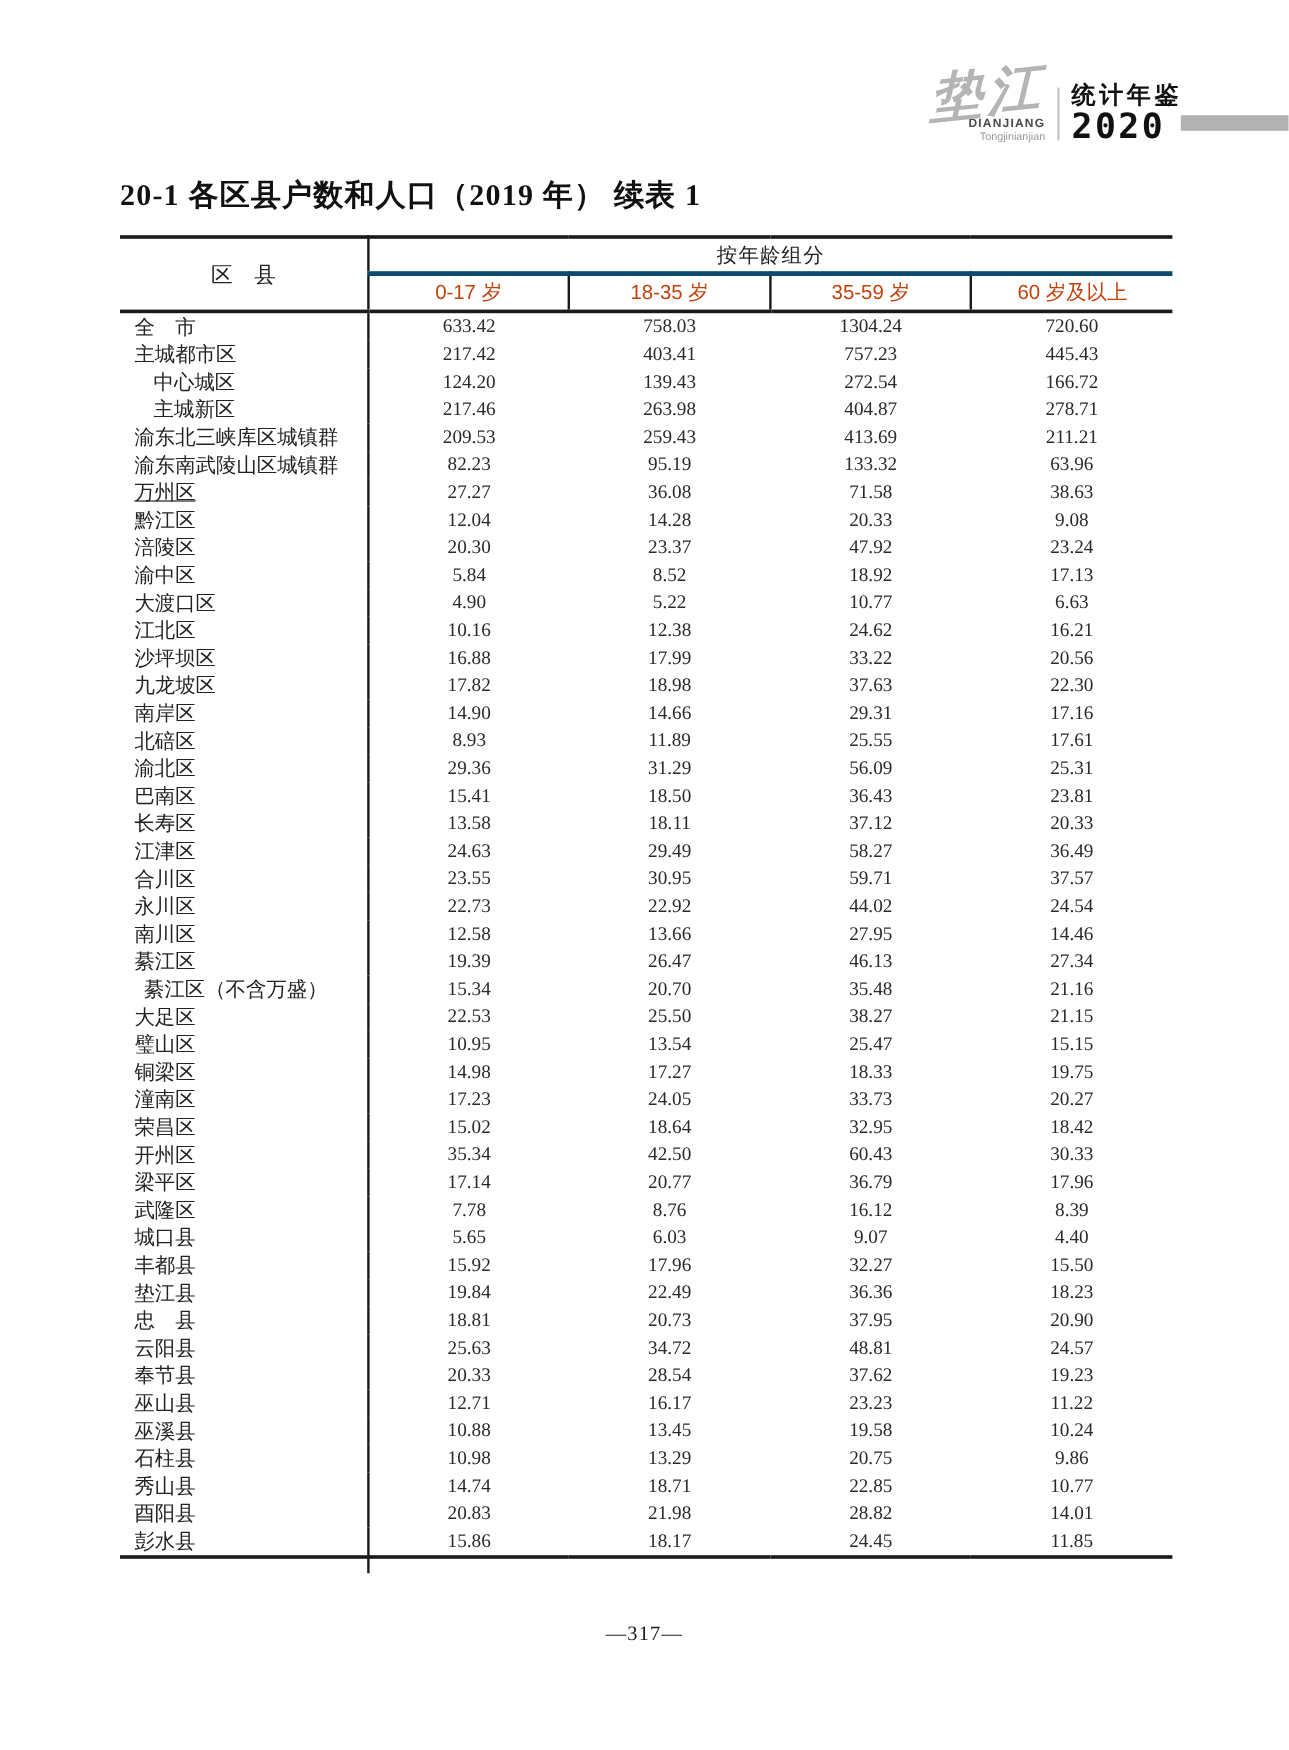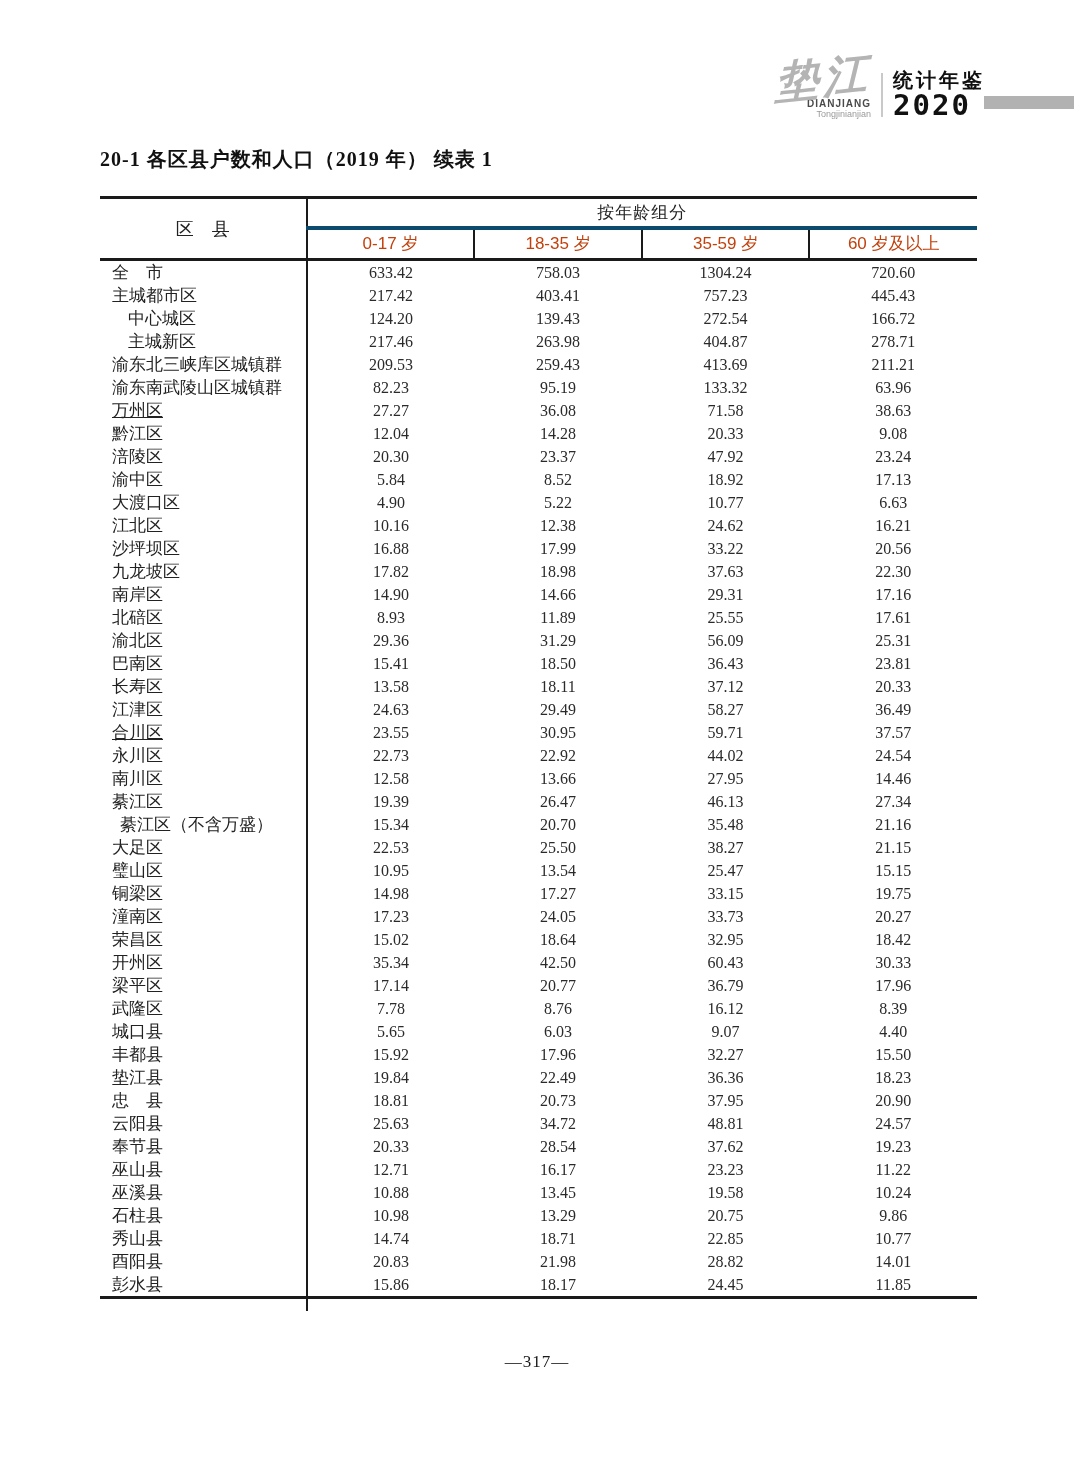--- a/index.html
+++ b/index.html
@@ -63,21 +63,21 @@
     position: absolute;
     top: 96px; right: 0;
     width: 90px; height: 13px;
     background: #b2b2b2;
   }
 
   
   .doc-title {
     position: absolute;
     left: 100px; top: 146px;
-    font-size: 20px;
+    font-size: 25px;
     font-weight: bold;
     color: #111;
     letter-spacing: 1px;
     font-family: "Liberation Serif", "DejaVu Serif", serif;
   }
 
   
   .table-wrap { position: absolute; left: 100px; top: 196px; }
   table {
     border-collapse: collapse;
@@ -326,21 +326,21 @@
     <td class="num">20.33</td>
   </tr>
           <tr>
     <td class="label" style="padding-left: 12px;">江津区</td>
     <td class="num">24.63</td>
     <td class="num">29.49</td>
     <td class="num">58.27</td>
     <td class="num">36.49</td>
   </tr>
           <tr>
-    <td class="label" style="padding-left: 12px; text-decoration: underline;">合川区</td>
+    <td class="label" style="padding-left: 12px;">合川区</td>
     <td class="num">23.55</td>
     <td class="num">30.95</td>
     <td class="num">59.71</td>
     <td class="num">37.57</td>
   </tr>
           <tr>
     <td class="label" style="padding-left: 12px;">永川区</td>
     <td class="num">22.73</td>
     <td class="num">22.92</td>
     <td class="num">44.02</td>
@@ -378,21 +378,21 @@
     <td class="label" style="padding-left: 12px;">璧山区</td>
     <td class="num">10.95</td>
     <td class="num">13.54</td>
     <td class="num">25.47</td>
     <td class="num">15.15</td>
   </tr>
           <tr>
     <td class="label" style="padding-left: 12px;">铜梁区</td>
     <td class="num">14.98</td>
     <td class="num">17.27</td>
-    <td class="num">33.15</td>
+    <td class="num">18.33</td>
     <td class="num">19.75</td>
   </tr>
           <tr>
     <td class="label" style="padding-left: 12px;">潼南区</td>
     <td class="num">17.23</td>
     <td class="num">24.05</td>
     <td class="num">33.73</td>
     <td class="num">20.27</td>
   </tr>
           <tr>

